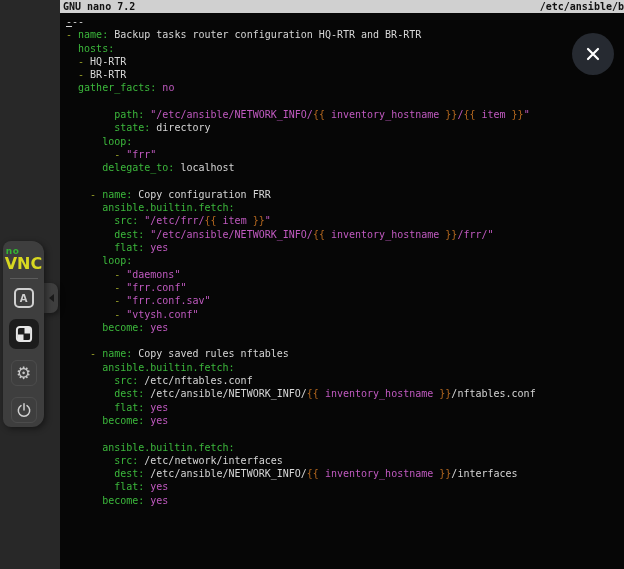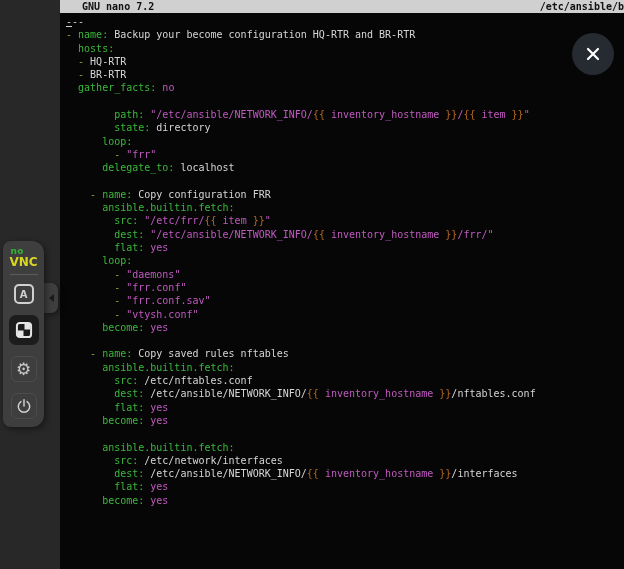--- a/index.html
+++ b/index.html
@@ -14,21 +14,21 @@
   .terminal{
     position:absolute;left:60px;top:0;right:0;bottom:0;
     background:var(--terminal_bg,#060606);
   }
   .titlebar{
     position:absolute;left:0;top:0;right:0;height:13px;
     background:var(--titlebar_bg,#d0d0d0);
     color:var(--titlebar_text,#111);
     font-size:10px;line-height:13px;font-weight:700;
     display:flex;justify-content:space-between;
-    padding-left:22px;white-space:nowrap;overflow:hidden;
+    padding-left:3px;white-space:nowrap;overflow:hidden;
   }
   .titlebar .file{margin-left:auto;text-align:right;}
   .code{
     position:absolute;left:6px;top:15px;right:0;bottom:0;
     font-size:10px;line-height:13.3px;
     overflow:hidden;
   }
   .line{height:13.3px;white-space:pre;}
   .w{color:var(--text_white,#d6d6d6);}
   .wu{color:var(--text_white,#d6d6d6);text-decoration:underline;}
@@ -48,21 +48,21 @@
   .side-panel{
     position:absolute;left:3px;top:241px;width:41px;height:186px;
     background:var(--panel_bg,#3e3e3e);
     border-radius:8px 12px 12px 8px;
     box-shadow:2px 2px 6px rgba(0,0,0,.45);
     display:flex;flex-direction:column;align-items:center;
     padding-top:6px;box-sizing:border-box;z-index:3;
   }
   .logo{font-family:"DejaVu Sans",sans-serif;font-weight:700;text-align:center;line-height:1;}
   .logo .t{font-size:9px;color:var(--logo_green,#35b535);letter-spacing:.5px;display:block;text-align:left;margin-left:1px;}
-  .logo .b{font-size:12px;color:var(--logo_yellow,#d8d821);display:block;}
+  .logo .b{font-size:16px;color:var(--logo_yellow,#d8d821);display:block;}
   .divider{width:28px;height:1px;background:#5c5c5c;margin:6px 0 9px;}
   .btn-col{display:flex;flex-direction:column;align-items:center;gap:11px;}
   .side-btn{display:flex;align-items:center;justify-content:center;cursor:pointer;}
   .kbd-glyph{
     width:20px;height:20px;border:2px solid var(--icon_gray,#d0d0d0);
     border-radius:5px;display:flex;align-items:center;justify-content:center;
     font-size:10px;font-weight:700;color:var(--icon_gray,#d0d0d0);
     font-family:"DejaVu Sans",sans-serif;box-sizing:border-box;
   }
   .side-btn.active{
@@ -117,21 +117,21 @@
   <span class="tri-left"></span>
 </div>
 
 <div class="terminal">
   <div class="titlebar">
     <span>GNU nano 7.2</span>
     <span class="file">/etc/ansible/b</span>
   </div>
   <div class="code">
       <div class="line"><span class="wu">-</span><span class="w">--</span></div>
-      <div class="line"><span class="d">- </span><span class="k">name:</span><span class="w"> Backup your become configuration HQ-RTR and BR-RTR</span></div>
+      <div class="line"><span class="d">- </span><span class="k">name:</span><span class="w"> Backup tasks router configuration HQ-RTR and BR-RTR</span></div>
       <div class="line"><span class="w">  </span><span class="k">hosts:</span></div>
       <div class="line"><span class="w">  </span><span class="d">- </span><span class="w">HQ-RTR</span></div>
       <div class="line"><span class="w">  </span><span class="d">- </span><span class="w">BR-RTR</span></div>
       <div class="line"><span class="w">  </span><span class="k">gather_facts:</span><span class="w"> </span><span class="s">no</span></div>
       <div class="line"></div>
       <div class="line"><span class="w">        </span><span class="k">path:</span><span class="w"> </span><span class="s">"/etc/ansible/NETWORK_INFO/</span><span class="j">{{</span><span class="s"> inventory_hostname </span><span class="j">}}</span><span class="s">/</span><span class="j">{{</span><span class="s"> item </span><span class="j">}}</span><span class="s">"</span></div>
       <div class="line"><span class="w">        </span><span class="k">state:</span><span class="w"> directory</span></div>
       <div class="line"><span class="w">      </span><span class="k">loop:</span></div>
       <div class="line"><span class="w">        </span><span class="d">- </span><span class="s">"frr"</span></div>
       <div class="line"><span class="w">      </span><span class="k">delegate_to:</span><span class="w"> localhost</span></div>

